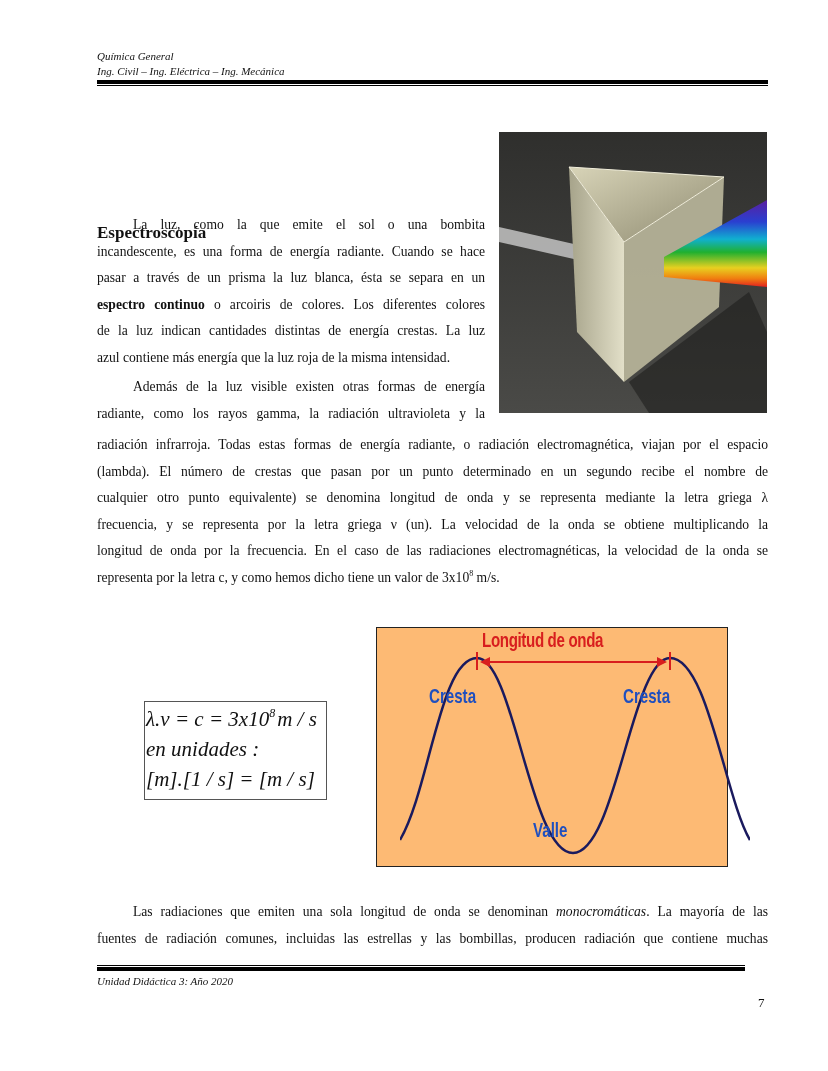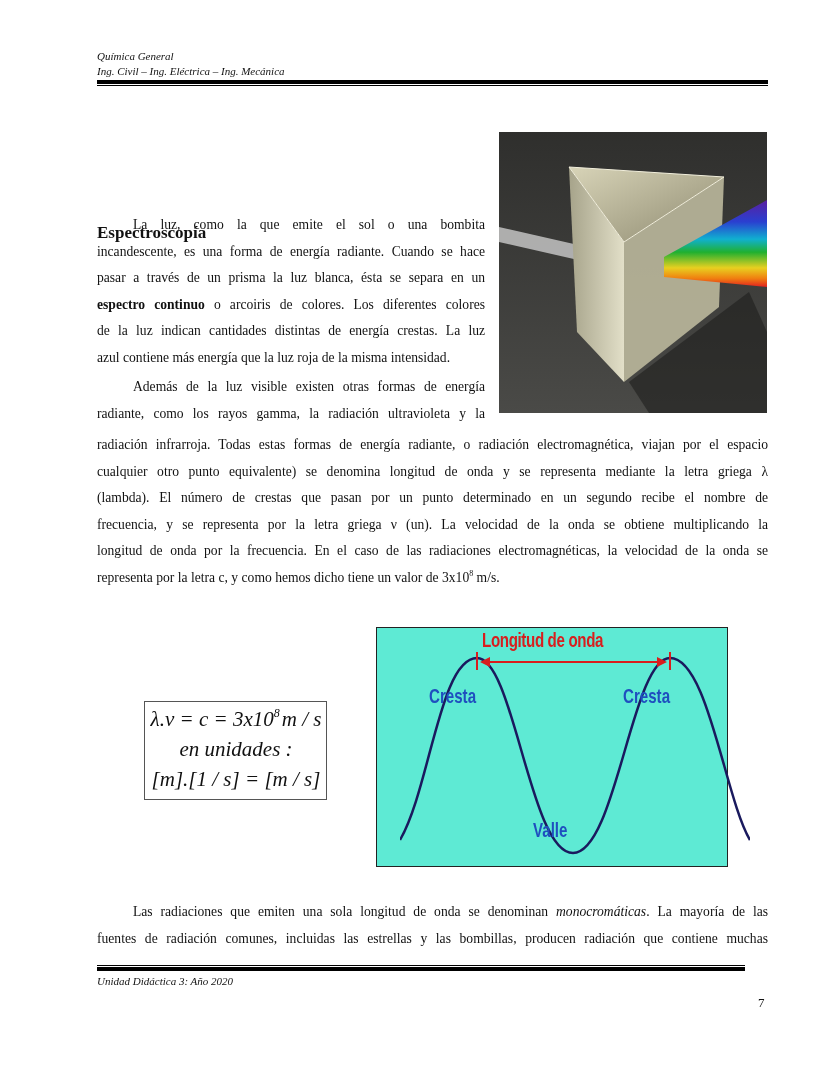--- a/index.html
+++ b/index.html
@@ -8,22 +8,22 @@
     .abs { position: absolute; }
     .hdr-text { left: 97px; font-style: italic; font-size: 11px; line-height: 15px; color: #111; }
     .rule-thick { background: #000; }
     .rule-thin { background: #000; }
     .title { left: 97px; top: 176px; font-weight: bold; font-size: 17px; margin-top: 47px; }
     .para { font-size: 13.6px; line-height: 26.5px; text-align: justify; text-align-last: justify; }
     .indent { text-indent: 36px; }
     sup { font-size: 8px; vertical-align: 6px; line-height: 0; }
     .prism-img { left: 499px; top: 132px; width: 268px; height: 281px; background: #3a3a38; overflow: hidden; }
     .formula-box { left: 144px; top: 701px; width: 183px; height: 99px; border: 1px solid #555; box-sizing: border-box;
-                   font-family: "Liberation Serif", serif; font-style: italic; font-size: 21px; line-height: 30px; padding: 2px 0 0 1px; text-align: center; }
-    .wave-box { left: 376px; top: 627px; width: 352px; height: 240px; border: 1px solid #222; box-sizing: border-box; background: #5eead4; padding-left: 23px; }
+                   font-family: "Liberation Serif", serif; font-style: italic; font-size: 21px; line-height: 30px; padding: 2px 0 0 1px; }
+    .wave-box { left: 376px; top: 627px; width: 352px; height: 240px; border: 1px solid #222; box-sizing: border-box; background: #fdba74; padding-left: 23px; }
     .footer-text { left: 97px; top: 975px; font-style: italic; font-size: 11px; }
     .pagenum { left: 758px; top: 995px; font-size: 13px; }
   </style>
 </head>
 <body>
 
 <div class="abs hdr-text" style="top:49px">Química General</div>
 <div class="abs hdr-text" style="top:64px">Ing. Civil – Ing. Eléctrica – Ing. Mecánica</div>
 <div class="abs rule-thick" style="left:97px;top:80px;width:671px;height:4px"></div>
 <div class="abs rule-thin" style="left:97px;top:85px;width:671px;height:1px"></div>
@@ -80,22 +80,22 @@
     <polygon points="70,35 225,45 125,110" fill="none" stroke="#f2efdc" stroke-width="1"></polygon>
   </svg>
 </div>
 
 <div class="abs para" style="left:97px;top:374px;width:388px">
   <div class="indent">Además de la luz visible existen otras formas de energía</div>
   <div>radiante, como los rayos gamma, la radiación ultravioleta y la</div>
 </div>
 <div class="abs para" style="left:97px;top:432px;width:671px">
   <div>radiación infrarroja. Todas estas formas de energía radiante, o radiación electromagnética, viajan por el espacio</div>
+  <div>(lambda). El número de crestas que pasan por un punto determinado en un segundo recibe el nombre de</div>
   <div>cualquier otro punto equivalente) se denomina longitud de onda y se representa mediante la letra griega λ</div>
-  <div>(lambda). El número de crestas que pasan por un punto determinado en un segundo recibe el nombre de</div>
   <div>frecuencia, y se representa por la letra griega ν (un). La velocidad de la onda se obtiene multiplicando la</div>
   <div>longitud de onda por la frecuencia. En el caso de las radiaciones electromagnéticas, la velocidad de la onda se</div>
   <div style="text-align-last:left"><span>representa por la letra c, y como hemos dicho tiene un valor de 3x10</span><sup>8</sup><span> m/s.</span></div>
 </div>
 
 <div class="abs formula-box">
   <div><span>λ.ν = c = 3x10</span><sup style="font-size:12px;vertical-align:9px">8</sup><span style="margin-left:2px">m / s</span></div>
   <div>en unidades :</div>
   <div>[m].[1 / s] = [m / s]</div>
 </div>

